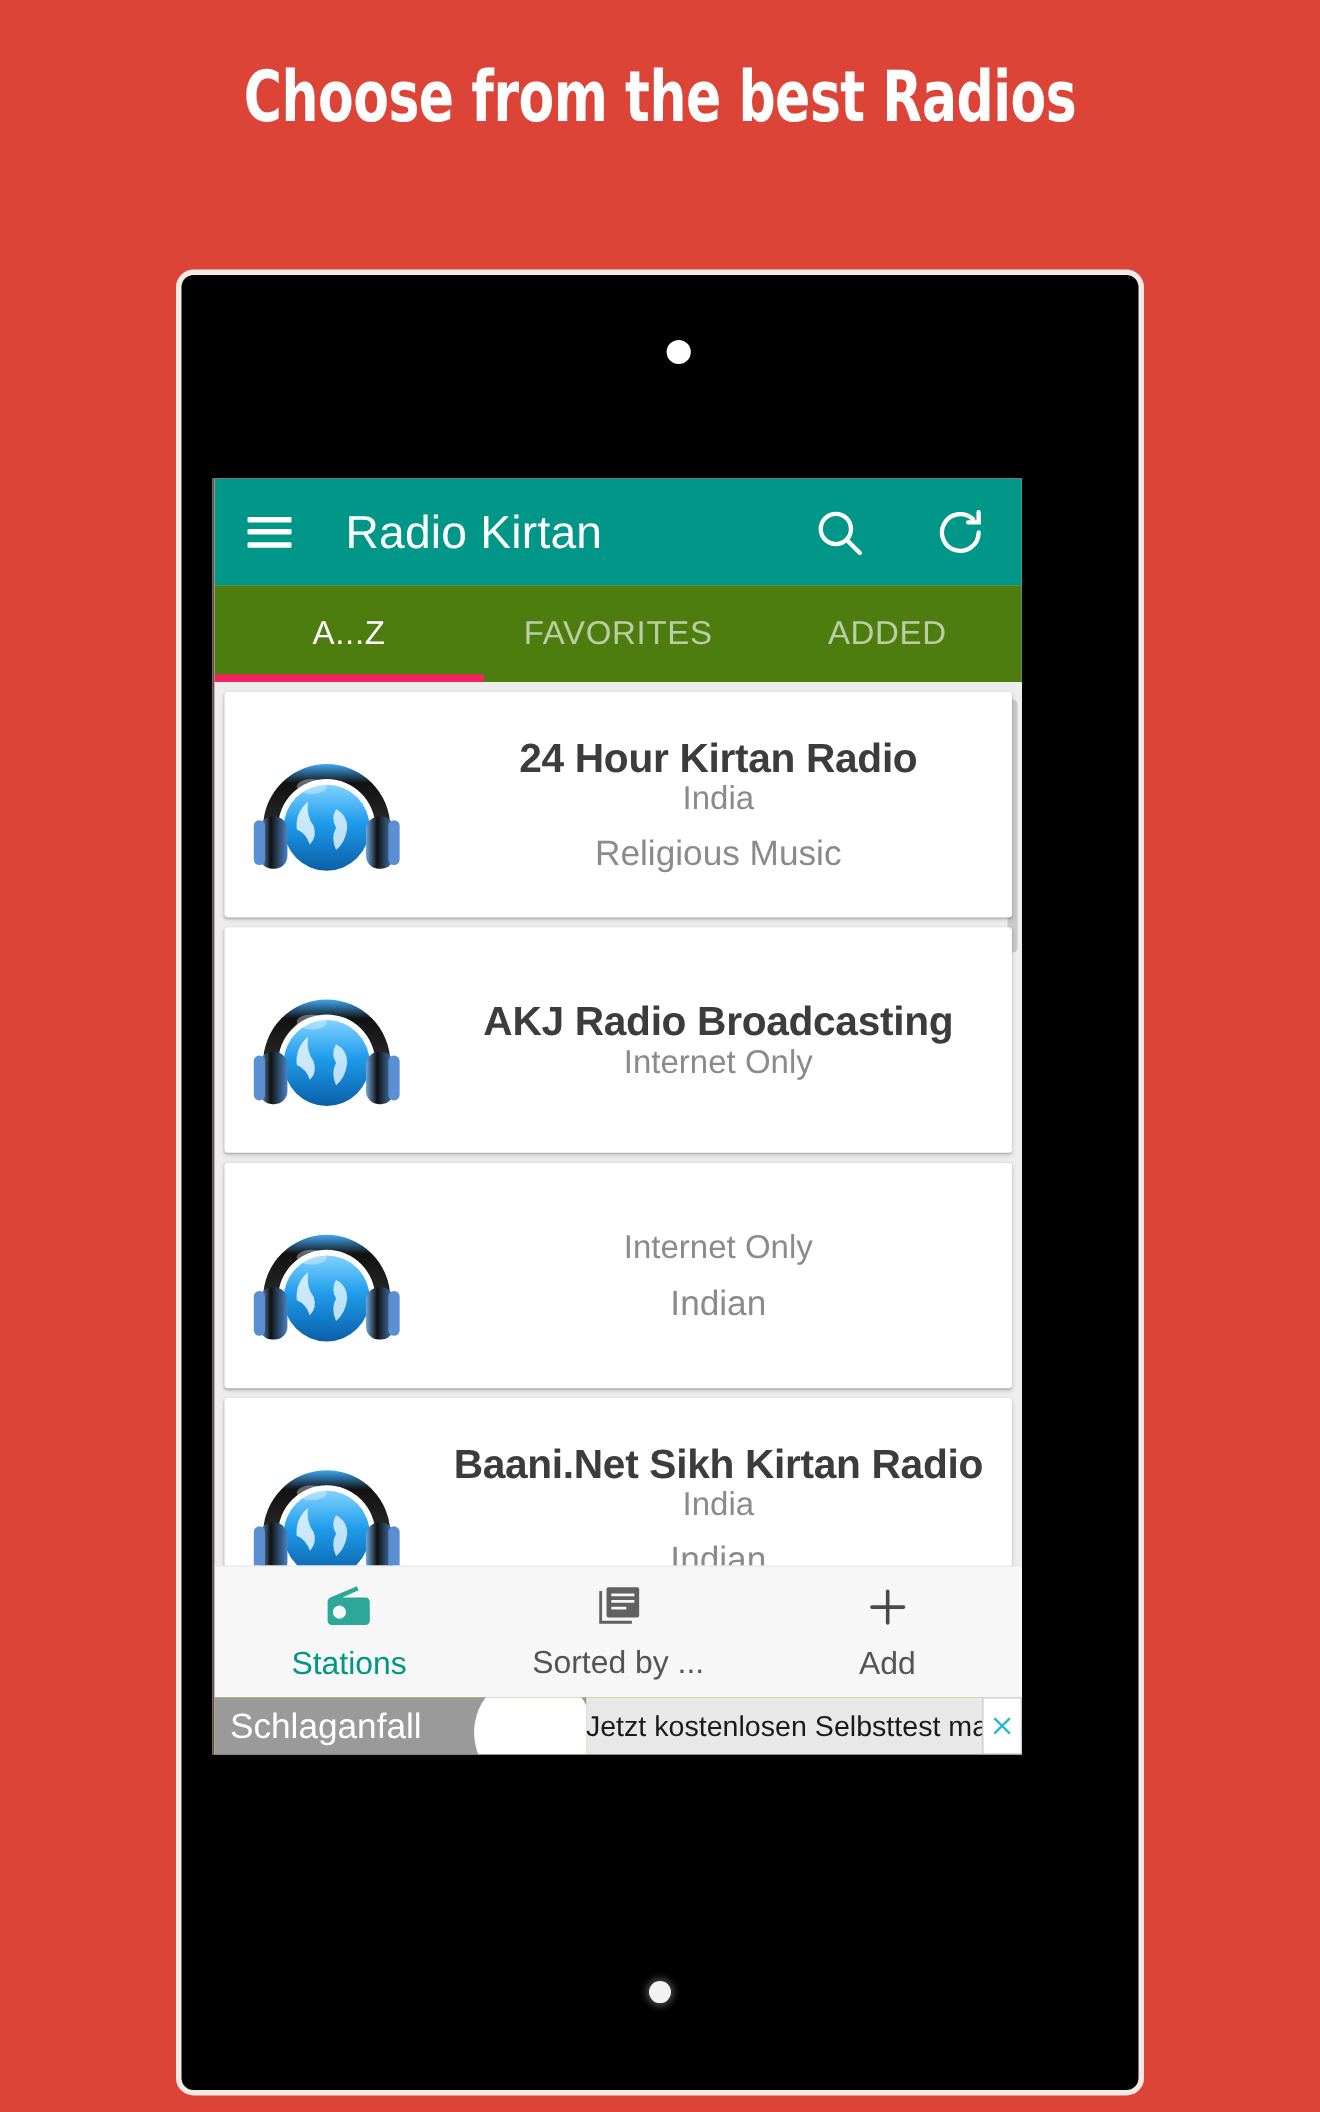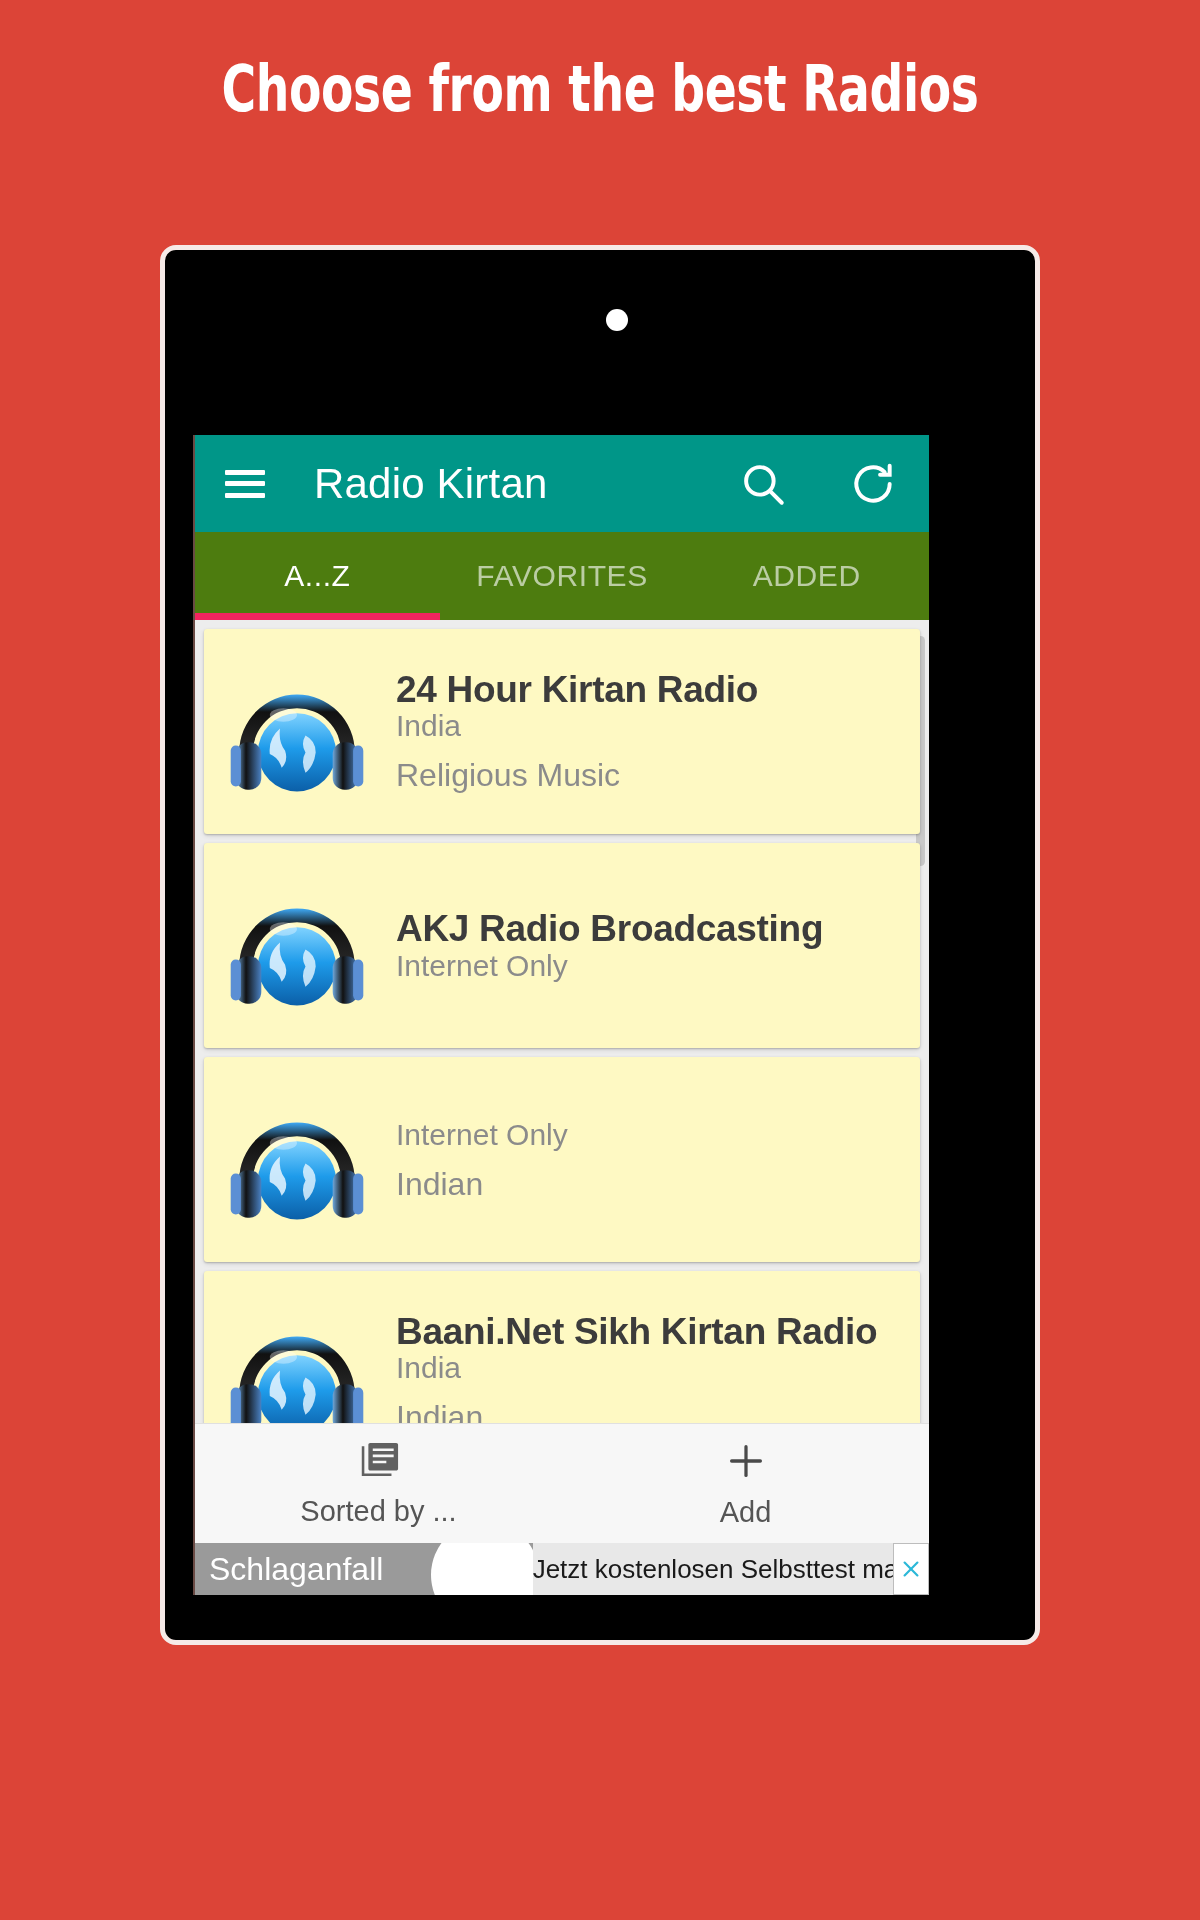--- a/index.html
+++ b/index.html
@@ -32,25 +32,26 @@
     transform-origin: center center;
     white-space: nowrap;
   }
 
   
   .device {
     position: absolute;
     left: 160px;
     top: 245px;
     width: 880px;
-    height: 1400px;
+    height: 1660px;
     background: #000000;
     border: 5px solid #F6EAE7;
     border-radius: 16px;
     overflow: hidden;
+    text-align: center;
   }
 
   .device-cam-top {
     position: absolute;
     left: 50%;
     top: 59px;
     transform: translateX(-50%);
     margin-left: 17px;
     width: 22px;
     height: 22px;
@@ -169,21 +170,21 @@
   
   .list {
     flex: 1 1 auto;
     background: #EDEDED;
     padding: 0 0 0 0;
     overflow: hidden;
     position: relative;
   }
 
   .card {
-    background: #fef9c3;
+    background: #ffffff;
     margin: 9px 9px 0 9px;
     border-radius: 3px;
     box-shadow: 0 1px 2px rgba(0,0,0,0.22), 0 2px 5px rgba(0,0,0,0.10);
     display: flex;
     align-items: center;
     height: 205px;
     padding: 0 10px 0 8px;
     position: relative;
     cursor: pointer;
   }
@@ -461,20 +462,28 @@
           <div class="card-title">Baani.Net Sikh Kirtan Radio</div>
           <div class="card-sub1">India</div>
           <div class="card-sub2">Indian</div>
         </div>
       </div>
 
     </div>
 
     <div class="bottomnav">
 
+      <div class="navitem active">
+        <span>
+          <svg width="46" height="46" viewBox="0 0 24 24" fill="#2CA79A">
+            <path d="M3.3 7.4 15.9 2.1l.8 1.9L8.9 7.4H20c1.1 0 2 .9 2 2v9.1c0 1.1-.9 2-2 2H4c-1.1 0-2-.9-2-2V9.4c0-.9.6-1.7 1.3-2zM7.6 11.3a3.1 3.1 0 1 0 0 6.2 3.1 3.1 0 0 0 0-6.2zm8.4.3h4v1.8h-4v-1.8z"></path>
+          </svg>
+        </span>
+        <span class="navlabel">Stations</span>
+      </div>
 
       <div class="navitem">
         <span>
           <svg width="44" height="44" viewBox="0 0 24 24" fill="#616161">
             <path d="M4 4H2.6v16.2h16.2V18.8H4V4z"></path>
             <path d="M21.4 2.2H7.2c-.55 0-1 .45-1 1v13c0 .55.45 1 1 1h14.2c.55 0 1-.45 1-1v-13c0-.55-.45-1-1-1zM20 6.6h-11.4V5.2H20v1.4zm0 3.3h-11.4V8.5H20v1.4zm-4 3.3H8.6v-1.4H16v1.4z"></path>
           </svg>
         </span>
         <span class="navlabel">Sorted by ...</span>
       </div>

